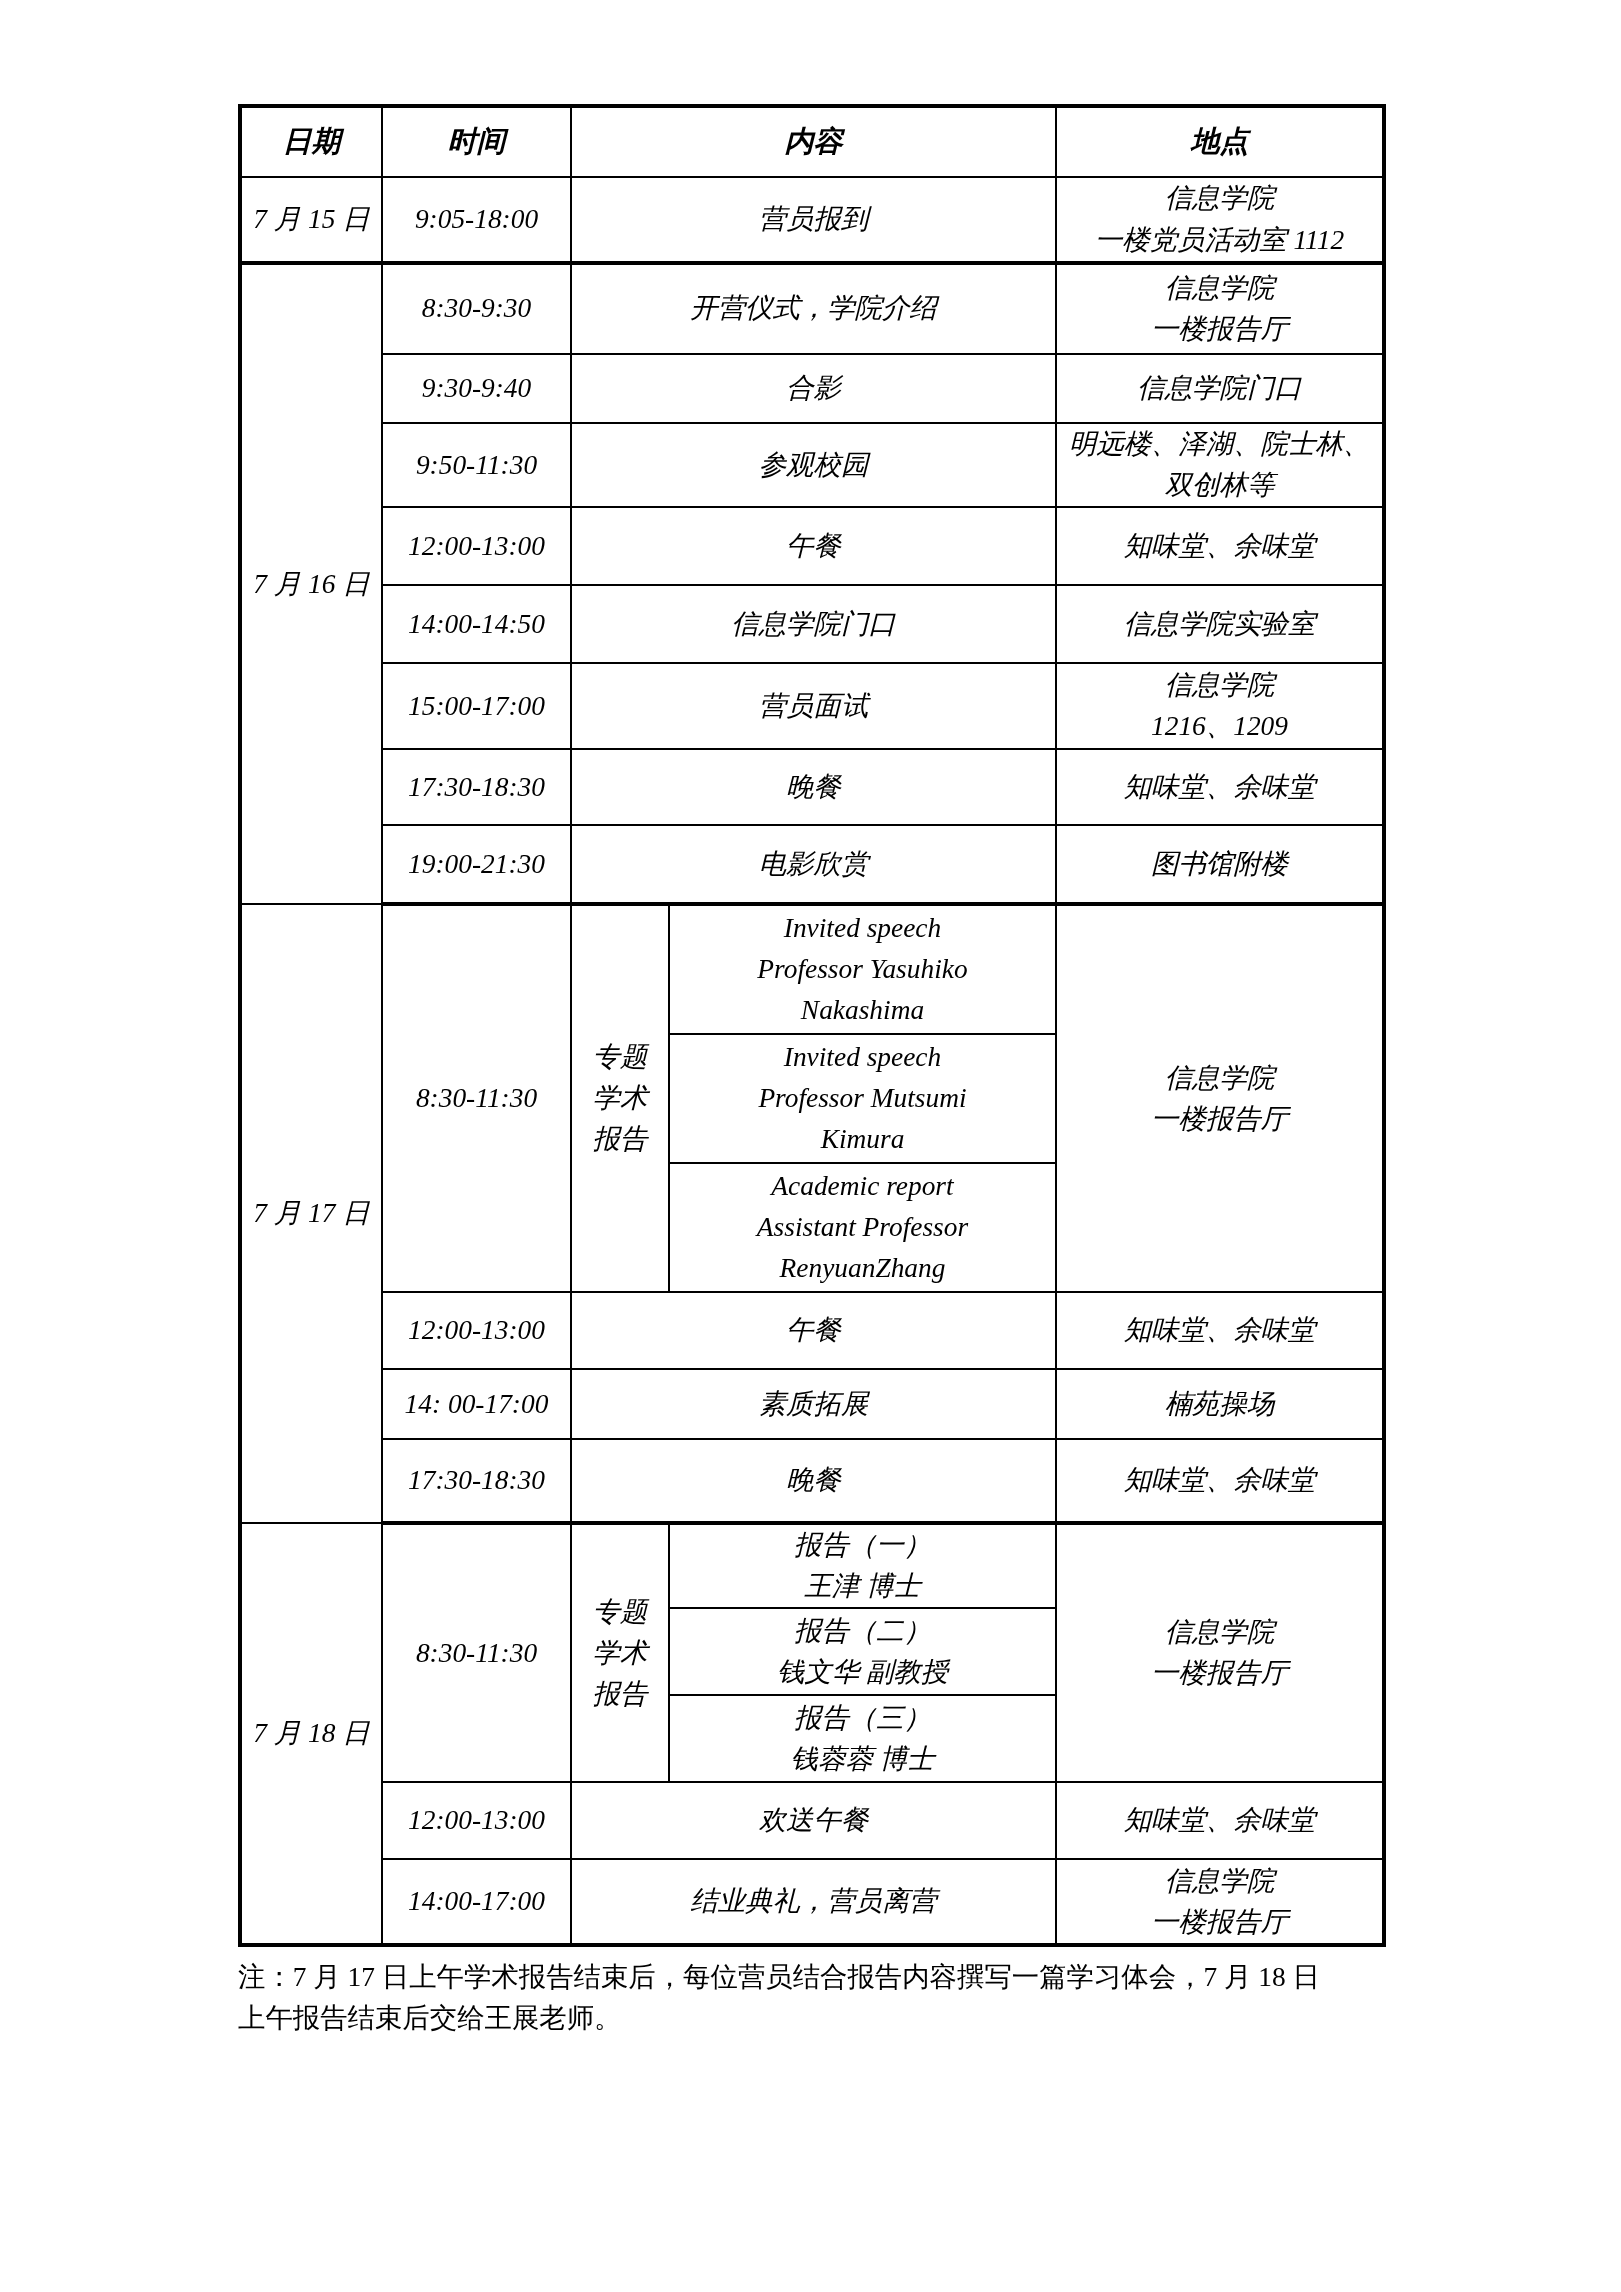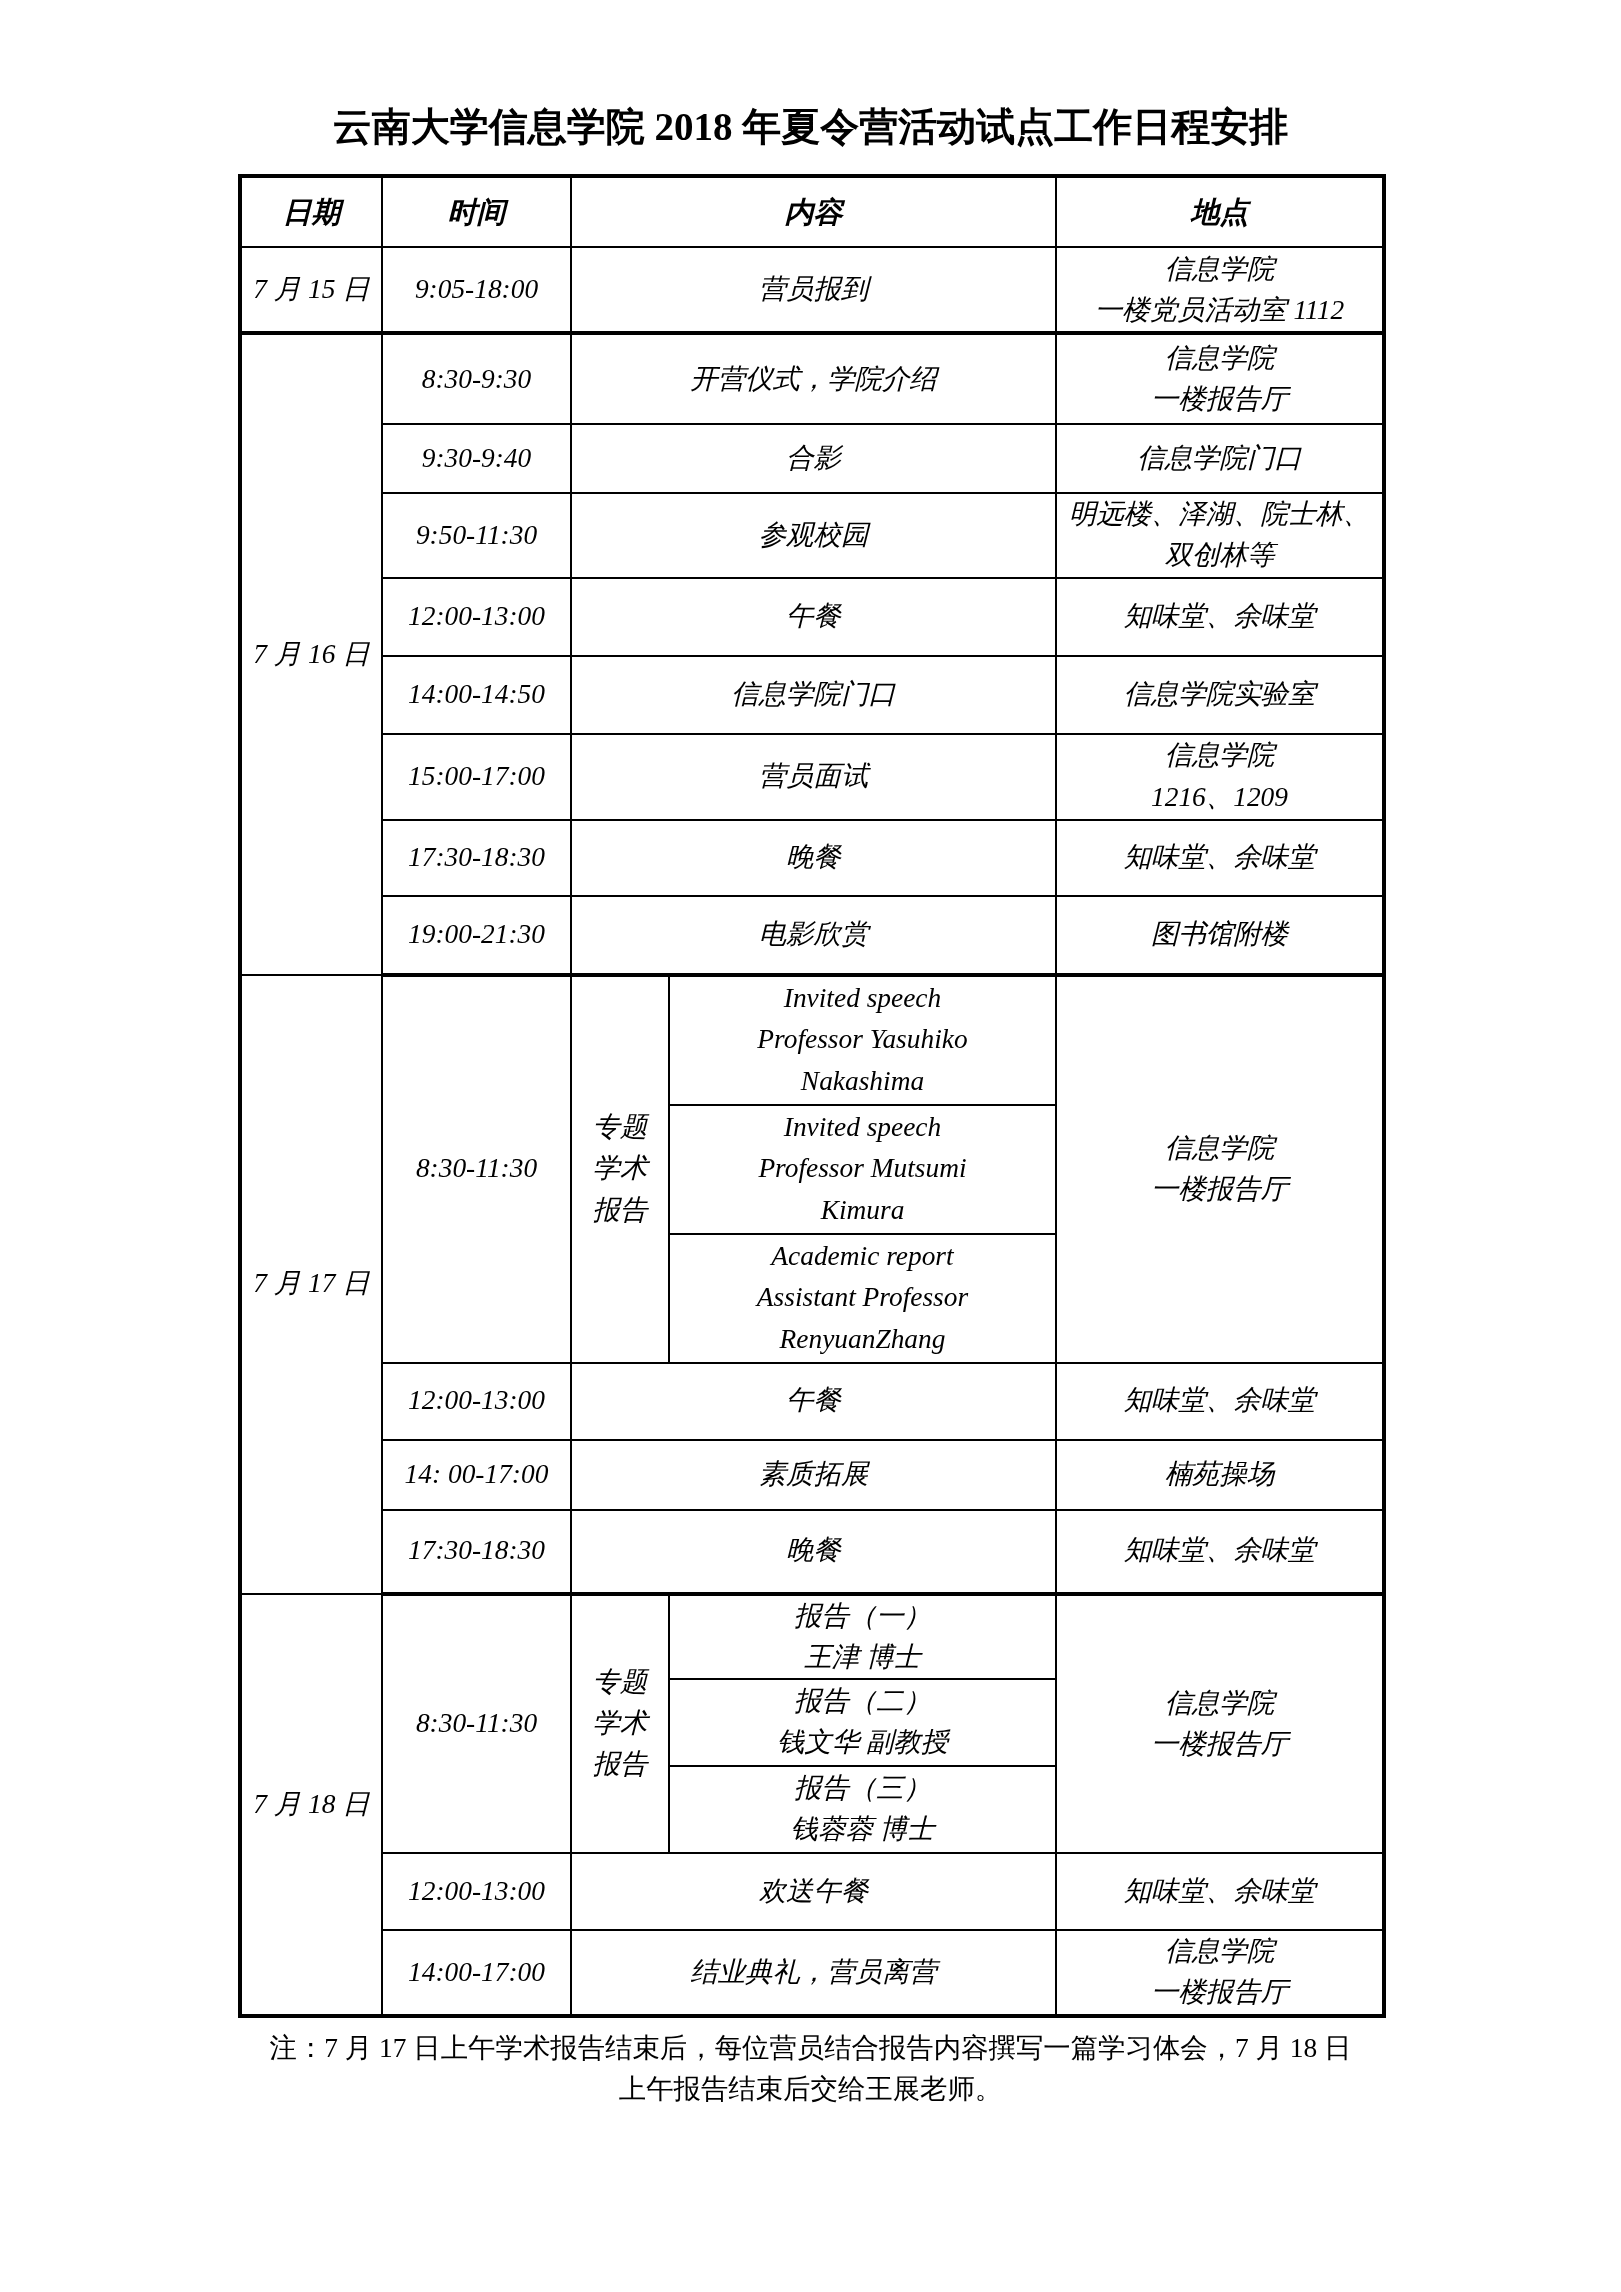--- a/index.html
+++ b/index.html
@@ -49,30 +49,29 @@
     font-size: 29px;
   }
   
   tr.gb > td, td.gb {
     border-bottom-width: 4.9px;
   }
   .note {
     margin: 9.8px 0 0 0;
     font-size: 27.4px;
     line-height: 1.5;
-    text-align: center;
+    text-align: left;
     white-space: pre-line;
   }
 </style>
 </head>
 <body>
 
 <div class="page">
 
-  <h1 class="title">云南大学信息学院 2018 年夏令营活动试点工作日程安排</h1>
 
   <table class="schedule">
     <colgroup>
       <col style="width:142px">
       <col style="width:189px">
       <col style="width:98px">
       <col style="width:387px">
       <col style="width:328px">
     </colgroup>
 

